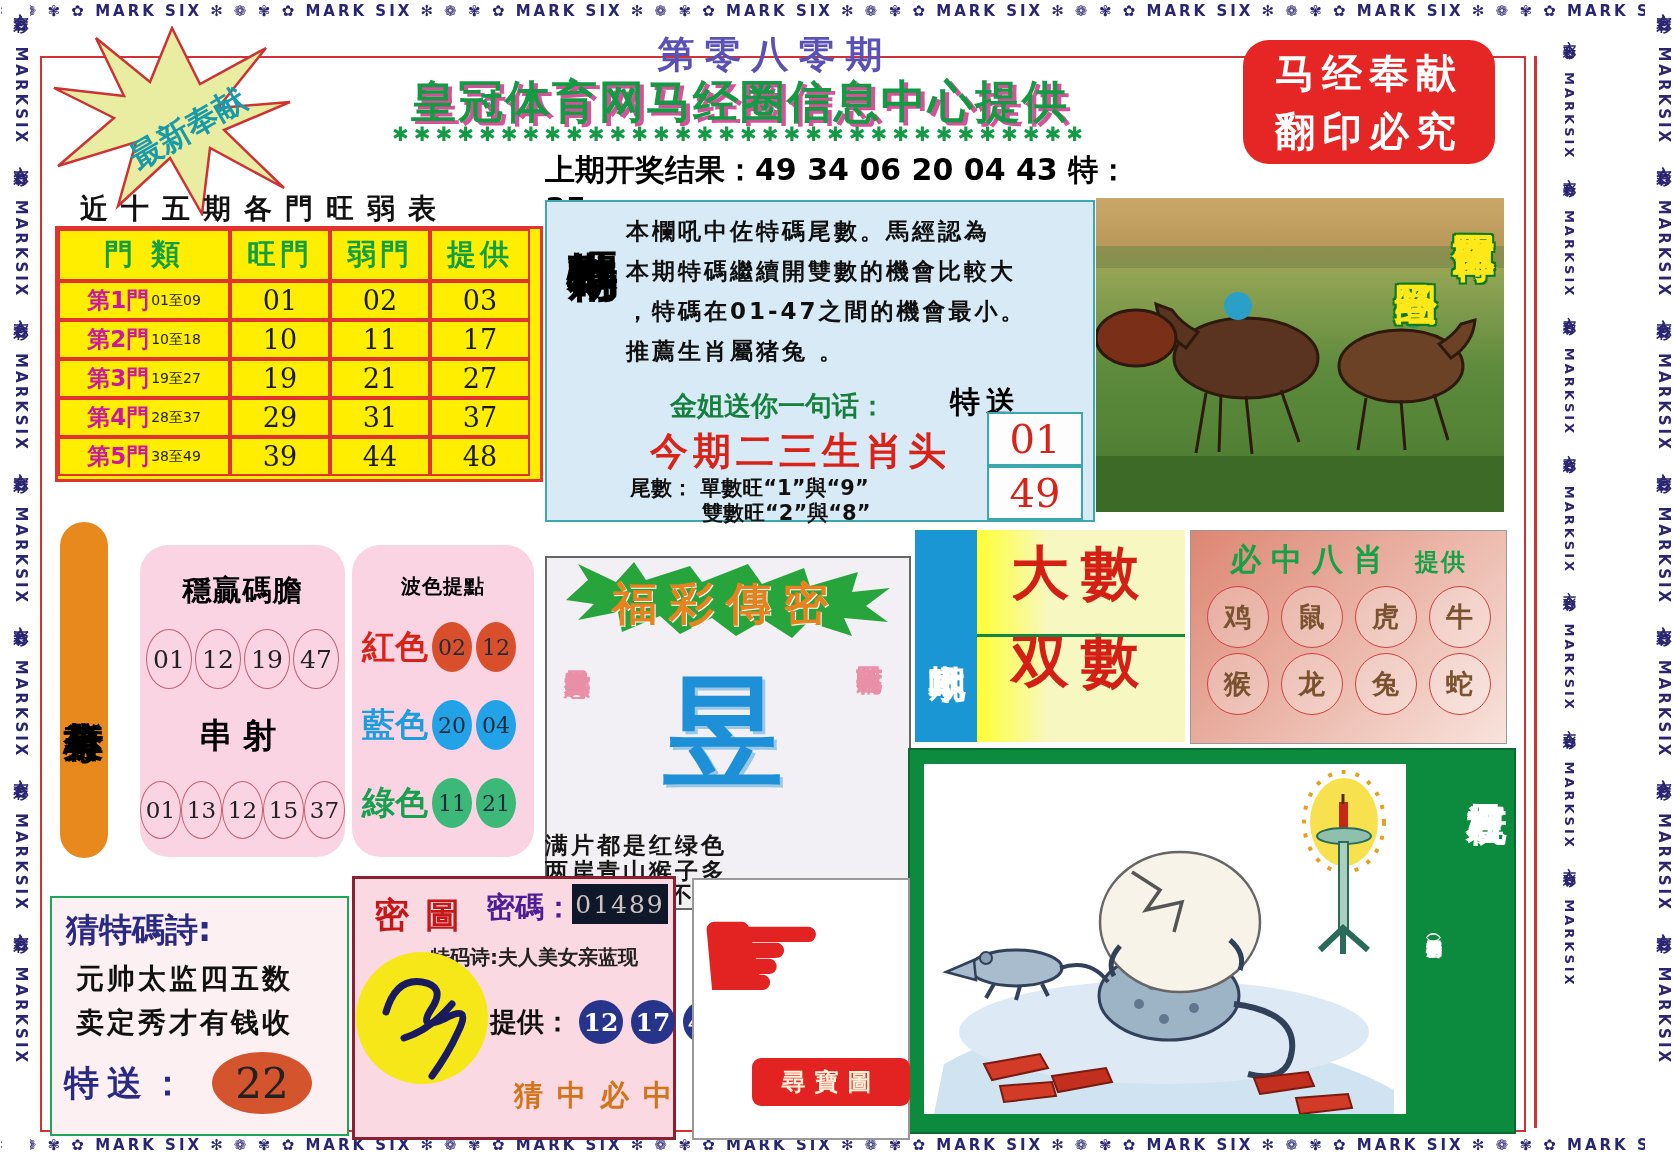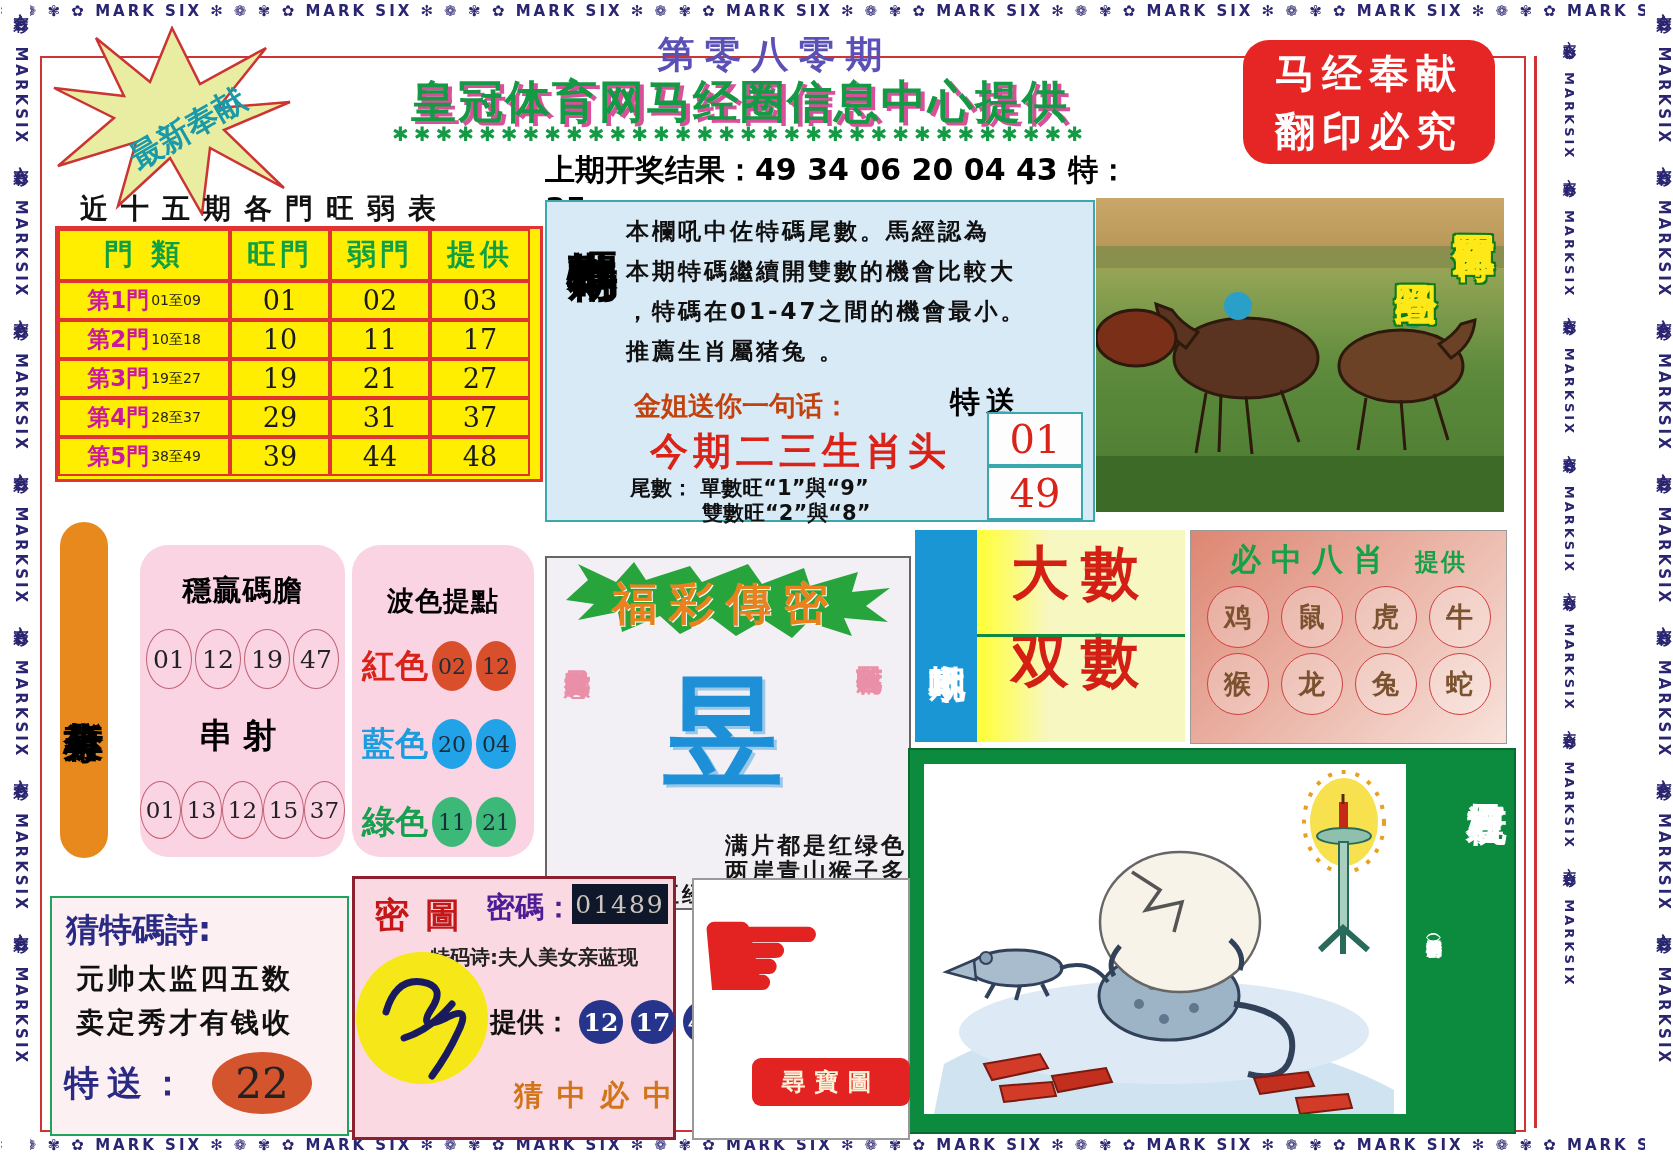--- a/index.html
+++ b/index.html
@@ -33,21 +33,21 @@
        grid-template-rows:52px repeat(5,39px);}
   #tbl .cell{border:2px solid #e23333;display:flex;align-items:center;justify-content:center;}
   #tbl .head{color:#0fa044;font-size:29px;font-weight:bold;letter-spacing:4px;}
   #tbl .gate{color:#cc17a3;font-size:23px;font-weight:bold;}
   #tbl .range{color:#222;font-size:14px;margin-left:2px;}
   #tbl .num{font-size:27px;color:#1a1a1a;}
   
   #spbox{left:545px;top:200px;width:546px;height:318px;background:#d9eaf7;border:2px solid #3aa8ac;}
   #sp-title{left:556px;top:210px;height:302px;font-size:51px;font-weight:bold;line-height:1.42;color:#000;}
   .spline{left:626px;width:460px;font-size:23px;font-weight:bold;letter-spacing:3px;color:#101010;}
-  #tip-label{left:634px;top:388px;font-size:27px;font-weight:bold;color:#c2410c;}
+  #tip-label{left:670px;top:388px;font-size:27px;font-weight:bold;color:#15803d;}
   #tesong-label{left:950px;top:382px;font-size:30px;font-weight:bold;letter-spacing:6px;color:#000;}
   #tip-text{left:650px;top:426px;font-size:38px;font-weight:bold;color:#d92318;letter-spacing:5px;}
   .tails{left:630px;width:340px;font-size:21px;font-weight:bold;color:#111;}
   .numbox{left:987px;width:92px;height:50px;background:#fdfdfd;border:2px solid #3aa8ac;
           display:flex;align-items:center;justify-content:center;font-size:40px;color:#d92318;}
   
   #photo{left:1096px;top:198px;width:408px;height:314px;overflow:hidden;
          background:linear-gradient(180deg,#c9a769 0%,#b89858 16%,#93a455 24%,#5d8a3c 55%,#497a30 100%);}
   .photo-overlay{color:#ffe818;font-weight:bold;
                  text-shadow:2px 2px 0 #0a7a1a,-2px -2px 0 #0a7a1a,2px -2px 0 #0a7a1a,-2px 2px 0 #0a7a1a;}
@@ -69,21 +69,21 @@
   .wave-oval{width:40px;height:50px;border-radius:50%;display:flex;align-items:center;justify-content:center;
              font-size:22px;color:#1c2c3c;}
   
   #fucai{left:545px;top:556px;width:362px;height:350px;background:#f2f0f4;border:2px solid #666;}
   #fc-title{left:560px;top:560px;width:332px;height:80px;}
   #fc-title .txt{position:absolute;left:0;top:14px;width:100%;text-align:center;font-size:45px;
                  font-weight:bold;color:#e8821e;letter-spacing:12px;text-shadow:1px 1px 0 #fff;}
   .fc-vert{font-size:26px;font-weight:bold;color:#ea8fa8;line-height:1.18;}
   #fc-big{left:648px;top:652px;width:150px;text-align:center;font-size:120px;font-weight:bold;color:#1e90d8;
           text-shadow:3px 3px 0 #9cc8e8;}
-  .fc-line{width:362px;text-align:right;font-size:23px;font-weight:bold;color:#161616;letter-spacing:3px;}
+  .fc-line{width:362px;text-align:left;font-size:23px;font-weight:bold;color:#161616;letter-spacing:3px;}
   
   #bqh-strip{left:915px;top:530px;width:62px;height:212px;background:#1a96d4;display:flex;
              align-items:center;justify-content:center;}
   #bqh-strip div{color:#fff;font-size:37px;font-weight:bold;line-height:1.75;}
   #bqh-yellow{left:977px;top:530px;width:208px;height:212px;
               background:linear-gradient(to right,#ffff35,#f7f7c2 35%);}
   .bqh-half{width:100%;height:88px;display:flex;align-items:center;justify-content:center;
             font-size:58px;font-weight:bold;color:#d42014;letter-spacing:12px;}
   #bqh-div{position:absolute;left:0;top:104px;width:100%;height:3px;background:#108a40;}
   
@@ -257,21 +257,21 @@
     <div class="oval-row" style="margin-top:22px;gap:0;">
       <div class="oval serif" style="width:39px;height:56px;font-size:23px;">01</div>
       <div class="oval serif" style="width:39px;height:56px;font-size:23px;">13</div>
       <div class="oval serif" style="width:39px;height:56px;font-size:23px;">12</div>
       <div class="oval serif" style="width:39px;height:56px;font-size:23px;">15</div>
       <div class="oval serif" style="width:39px;height:56px;font-size:23px;">37</div>
     </div>
   </div>
 
   <div class="abs pinkbox" id="wave">
-    <div class="pk-title" style="margin-top:38px;font-size:27px;">波色提點</div>
+    <div class="pk-title" style="margin-top:28px;font-size:20px;">波色提點</div>
     <div class="wave-row" style="margin-top:22px;">
       <span class="wave-label" style="color:#d92318;">紅色</span>
       <span class="wave-oval serif" style="background:#d94f2b;">02</span>
       <span class="wave-oval serif" style="background:#d94f2b;">12</span>
     </div>
     <div class="wave-row" style="margin-top:28px;">
       <span class="wave-label" style="color:#1b9de0;">藍色</span>
       <span class="wave-oval serif" style="background:#22a3e8;">20</span>
       <span class="wave-oval serif" style="background:#22a3e8;">04</span>
     </div>

